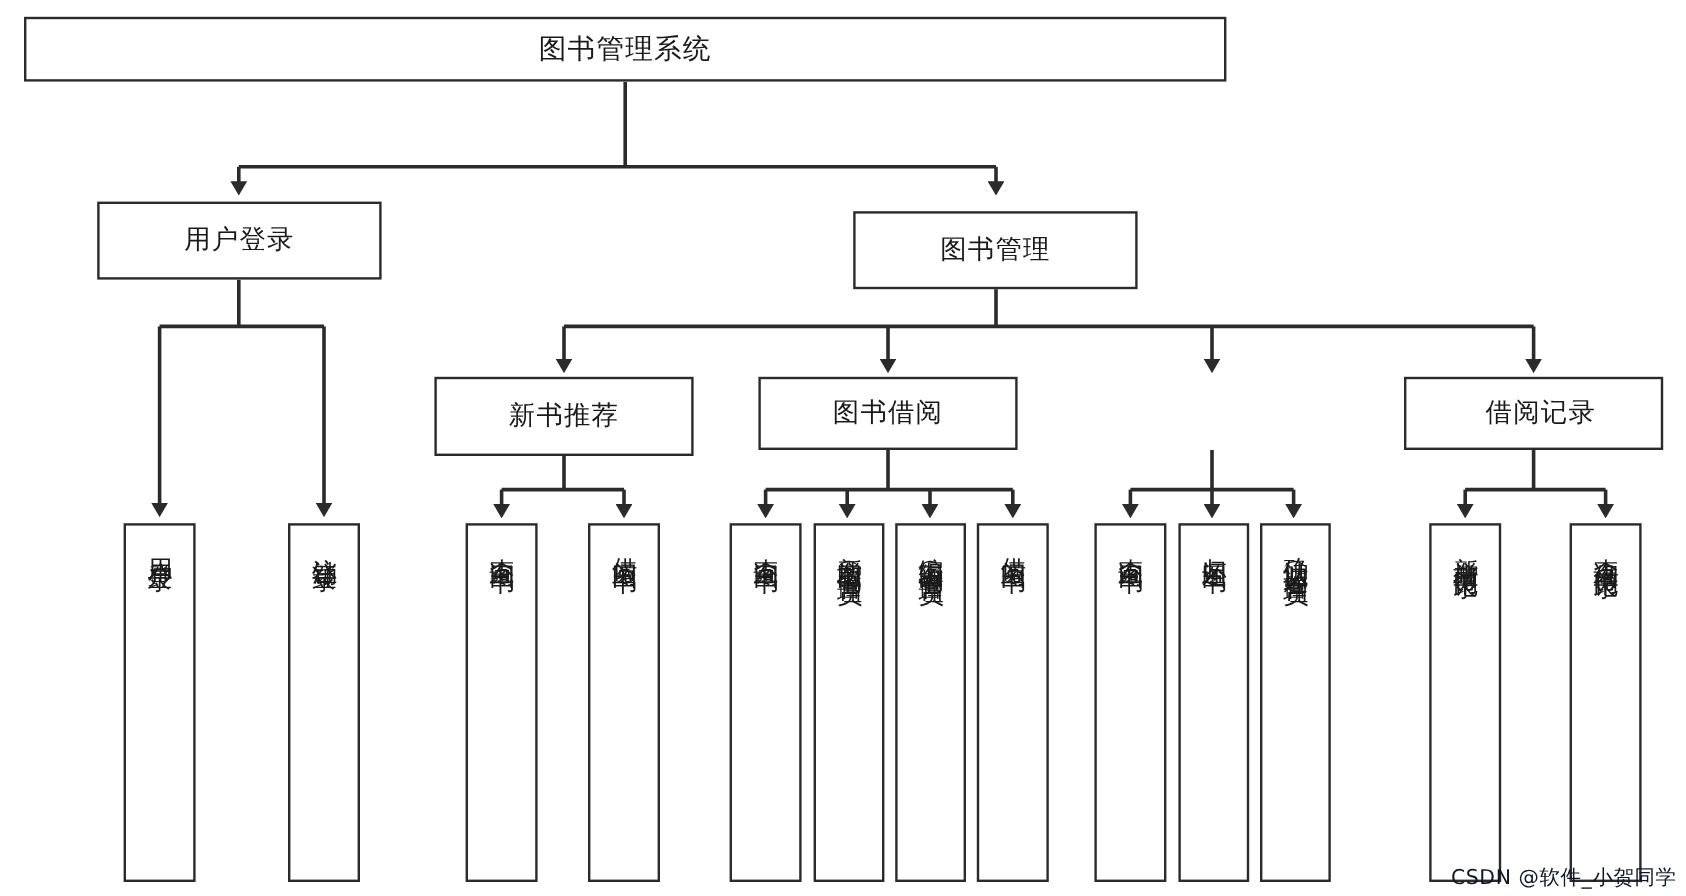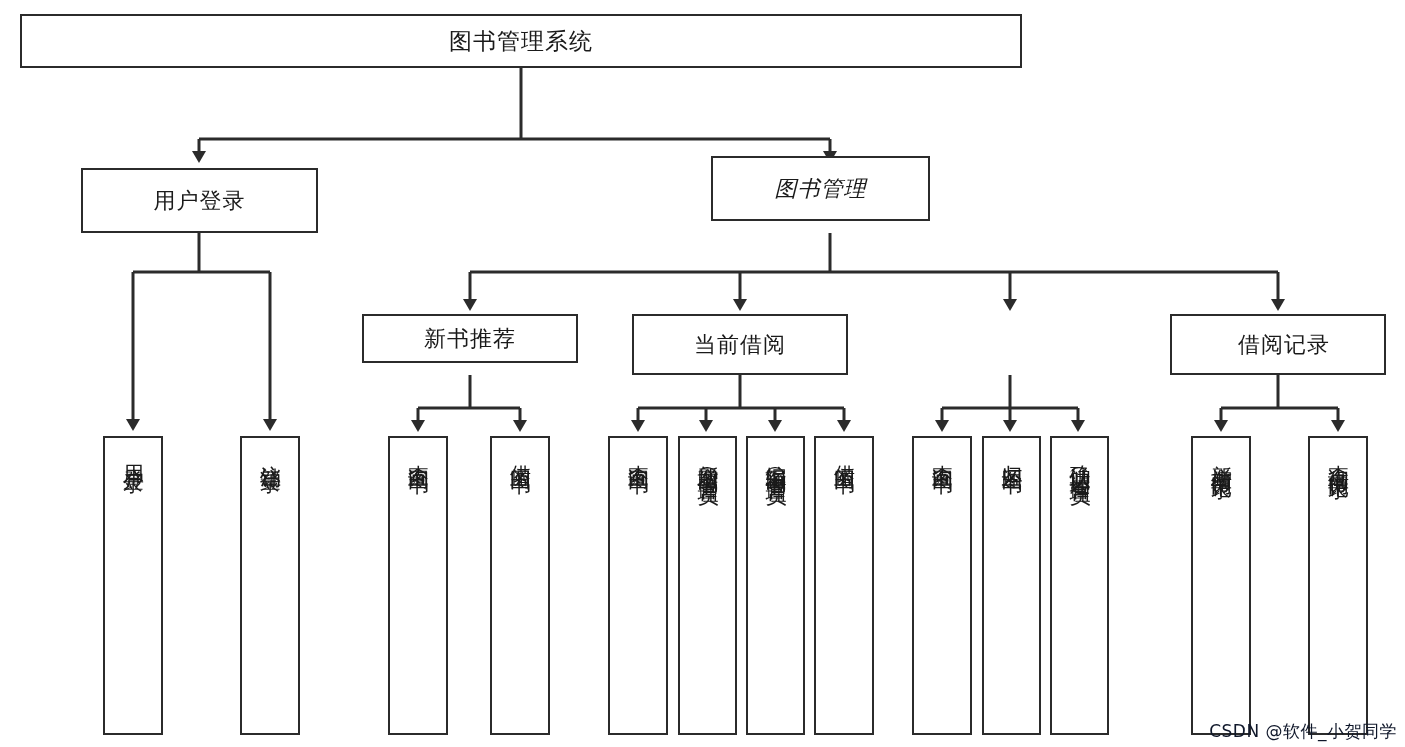--- a/index.html
+++ b/index.html
@@ -137,30 +137,30 @@
   </svg>
 
   <div class="node horiz root" style="left:20px; top:14px; width:1002px; height:54px;">
     <span class="label">图书管理系统</span>
   </div>
 
   <div class="node horiz" style="left:81px; top:168px; width:237px; height:65px;">
     <span class="label">用户登录</span>
   </div>
 
-  <div class="node horiz" style="left:711px; top:156px; width:219px; height:65px;font-style:italic;">
+  <div class="node horiz" style="left:711px; top:176px; width:237px; height:65px;">
     <span class="label">图书管理</span>
   </div>
 
-  <div class="node horiz" style="left:362px; top:314px; width:216px; height:49px;">
+  <div class="node horiz" style="left:362px; top:314px; width:216px; height:66px;">
     <span class="label">新书推荐</span>
   </div>
 
   <div class="node horiz" style="left:632px; top:314px; width:216px; height:61px;">
-    <span class="label">当前借阅</span>
+    <span class="label">图书借阅</span>
   </div>
 
 
   <div class="node horiz" style="left:1170px; top:314px; width:216px; height:61px;padding-left:12px;">
     <span class="label">借阅记录</span>
   </div>
 
   <div class="node vert" style="left:103px; top:436px; width:60px; height:299px;">
     <span class="label">用户登录</span>
   </div>

